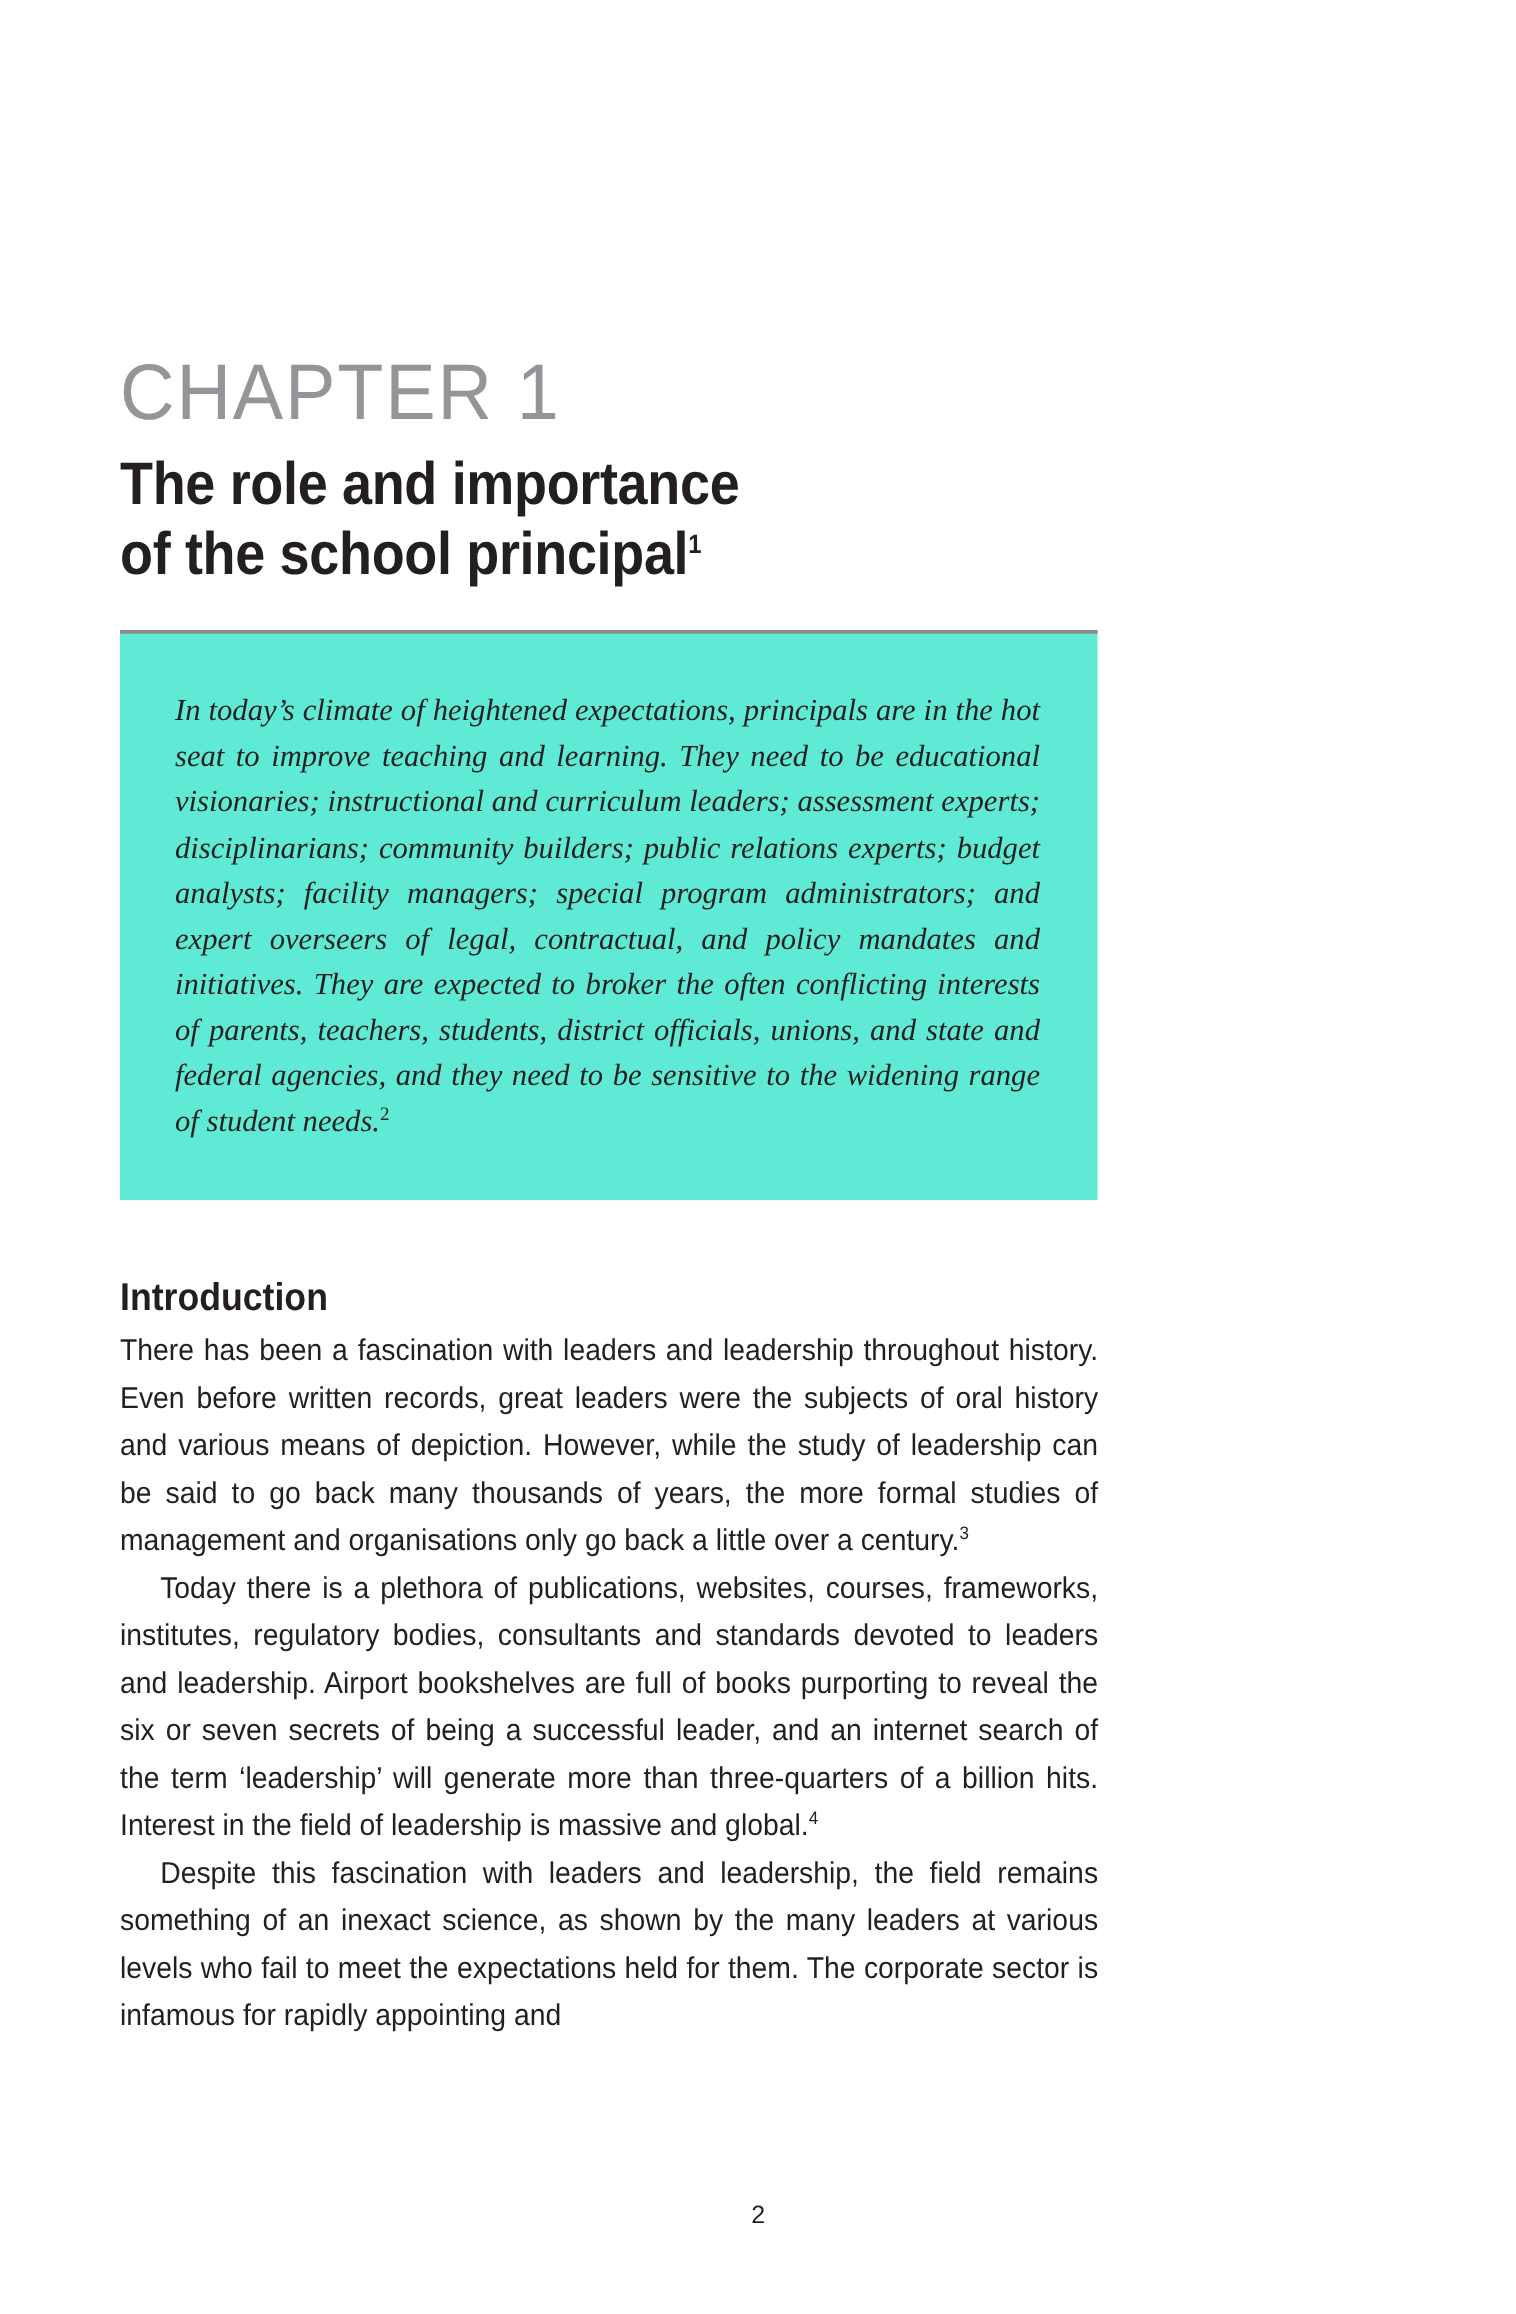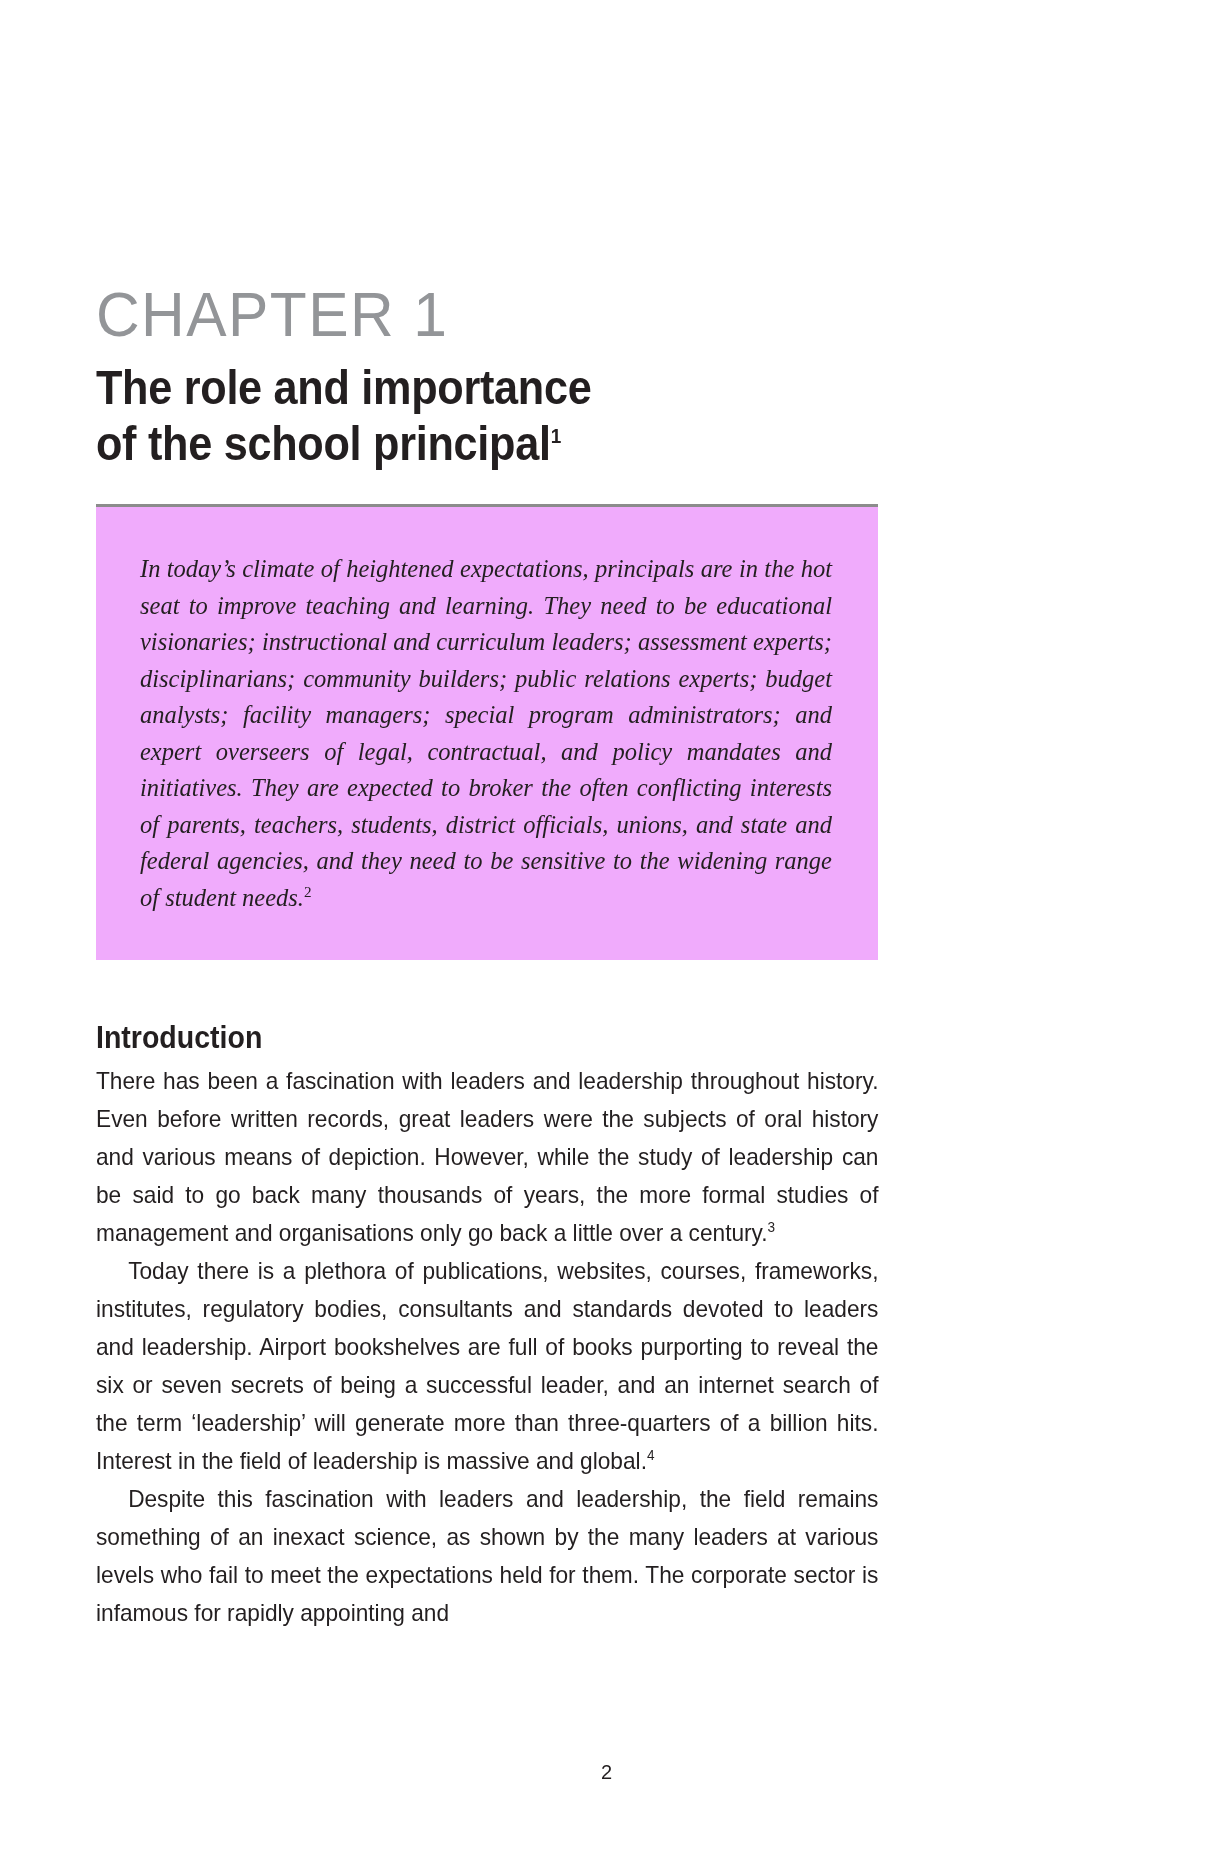--- a/index.html
+++ b/index.html
@@ -66,21 +66,21 @@
   .chapter-title sup {
     font-size: 0.44em;
     vertical-align: super;
     line-height: 0;
     font-weight: bold;
   }
 
   
   .quote-box {
     margin-top: 32px;
-    background: #f0abfc;
+    background: #5eead4;
     border-top: 3px solid #8c8c8c;
     padding: 44px 46px 44px 44px;
     box-sizing: border-box;
     width: 782px;
   }
   .quote-text {
     font-family: "Liberation Serif", "DejaVu Serif", serif;
     font-style: italic;
     font-size: 24.5px;
     line-height: 36.5px;

